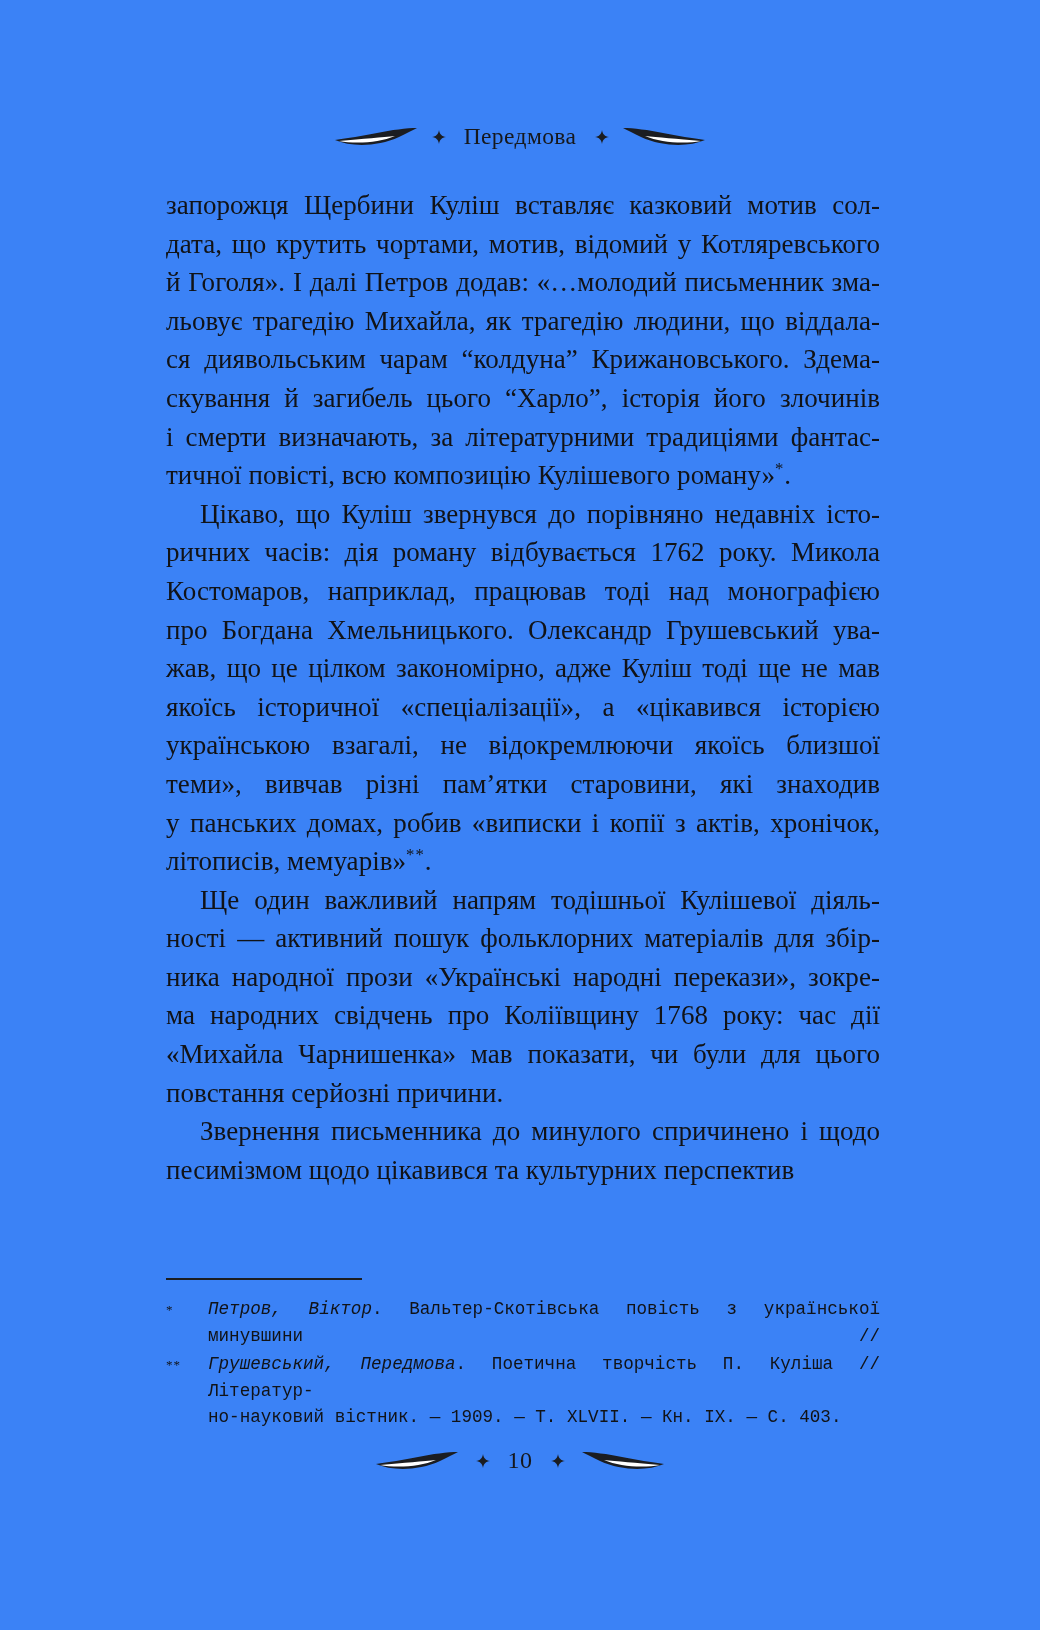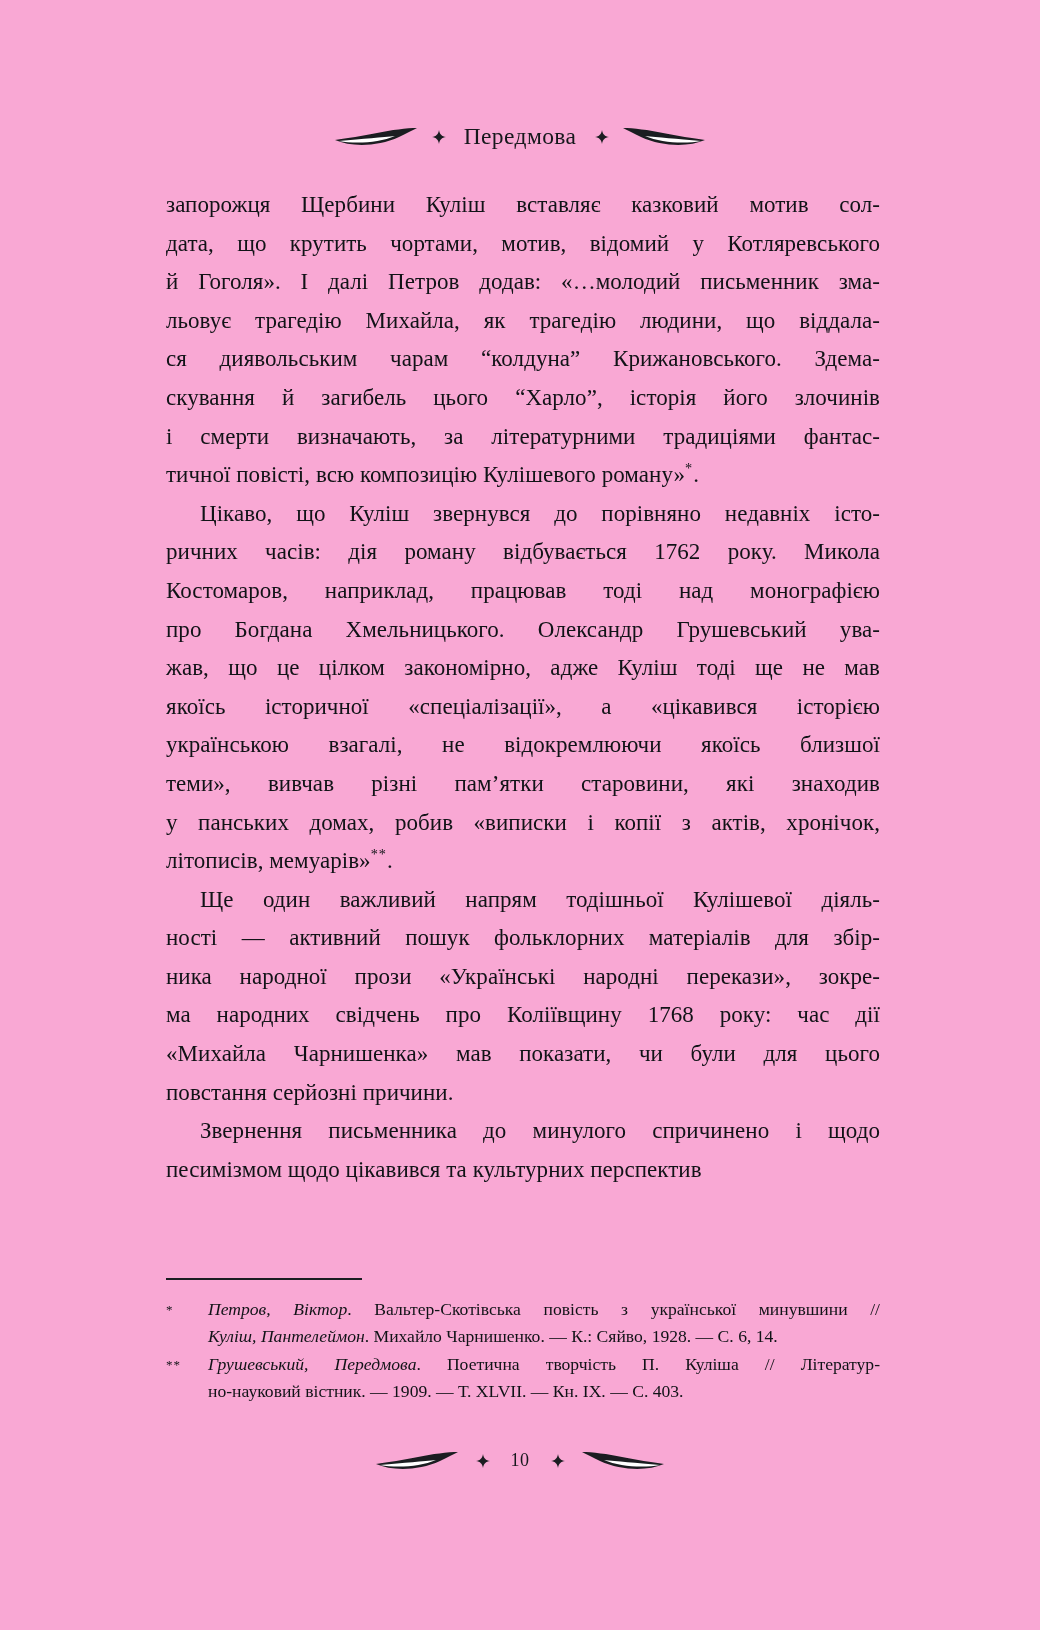--- a/index.html
+++ b/index.html
@@ -10,21 +10,21 @@
   }
   body {
     font-family: "Liberation Serif", "DejaVu Serif", serif;
     color: #000000;
   }
   .page {
     position: relative;
     width: 1040px;
     height: 1630px;
     margin: 0 auto;
-    background: #f9a8d4;
+    background: #3b82f6;
     box-sizing: border-box;
     overflow: hidden;
   }
 
   
   .running-head {
     position: absolute;
     top: 112px;
     left: 0;
     width: 1040px;
@@ -59,21 +59,21 @@
 
   
   .content {
     position: absolute;
     top: 186px;
     left: 166px;
     width: 714px;
   }
   .para {
     margin: 0;
-    font-size: 23px;
+    font-size: 27px;
     line-height: 38.6px;
     color: #111317;
     text-align: left;
     white-space: pre-wrap;
     letter-spacing: 0.05px;
   }
   .para .ln { display: block; }
   .para .ln.just {
     text-align: justify;
     text-align-last: justify;
@@ -112,38 +112,39 @@
     letter-spacing: 1px;
     color: #111317;
   }
   .fn-body {
     flex: 1 1 auto;
   }
   .fn-body .fl {
     display: block;
     text-align: justify;
     text-align-last: left;
+    font-family: Liberation Mono, monospace;
   }
   .fn-body .fl.just { text-align-last: justify; }
   .fn-body i { font-style: italic; }
 
   
   .footer {
     position: absolute;
     bottom: 148px;
     left: 0;
     width: 1040px;
     display: flex;
     align-items: center;
     justify-content: center;
     gap: 16px;
     height: 44px;
   }
   .footer .page-num {
-    font-size: 18px;
+    font-size: 24px;
     color: #16181c;
     min-width: 30px;
     text-align: center;
     letter-spacing: 0.5px;
   }
   .flip { transform: scaleX(-1); }
 </style>
 </head>
 <body>
 
@@ -181,21 +182,20 @@
     <p class="para" id="p3"><span class="ln just" style="text-indent: 34px;">Ще один важливий напрям тодішньої Кулішевої діяль-</span><span class="ln just">ності — активний пошук фольклорних матеріалів для збір-</span><span class="ln just">ника народної прози «Українські народні перекази», зокре-</span><span class="ln just">ма народних свідчень про Коліївщину 1768 року: час дії</span><span class="ln just">«Михайла Чарнишенка» мав показати, чи були для цього</span><span class="ln">повстання серйозні причини.</span></p>
     <p class="para" id="p4"><span class="ln just" style="text-indent: 34px;">Звернення письменника до минулого спричинено і щодо</span><span class="ln">песимізмом щодо цікавився та культурних перспектив</span></p>
   </div>
 
   <div class="footnotes">
     <div class="fn-rule"></div>
     <div class="fn-item">
       <span class="fn-marker">*</span>
       <span class="fn-body" id="fnb1">
           <span class="fl just"><i>Петров, Віктор</i>. Вальтер-Скотівська повість з української минувшини //</span>
-          <span class="fl"><i>Куліш, Пантелеймон</i>. Михайло Чарнишенко. — К.: Сяйво, 1928. — С. 6, 14.</span>
         </span>
     </div>
     <div class="fn-item">
       <span class="fn-marker">**</span>
       <span class="fn-body" id="fnb2">
           <span class="fl just"><i>Грушевський, Передмова</i>. Поетична творчість П. Куліша // Літератур-</span>
           <span class="fl">но-науковий вістник. — 1909. — Т. XLVII. — Кн. IX. — С. 403.</span>
         </span>
     </div>
   </div>

